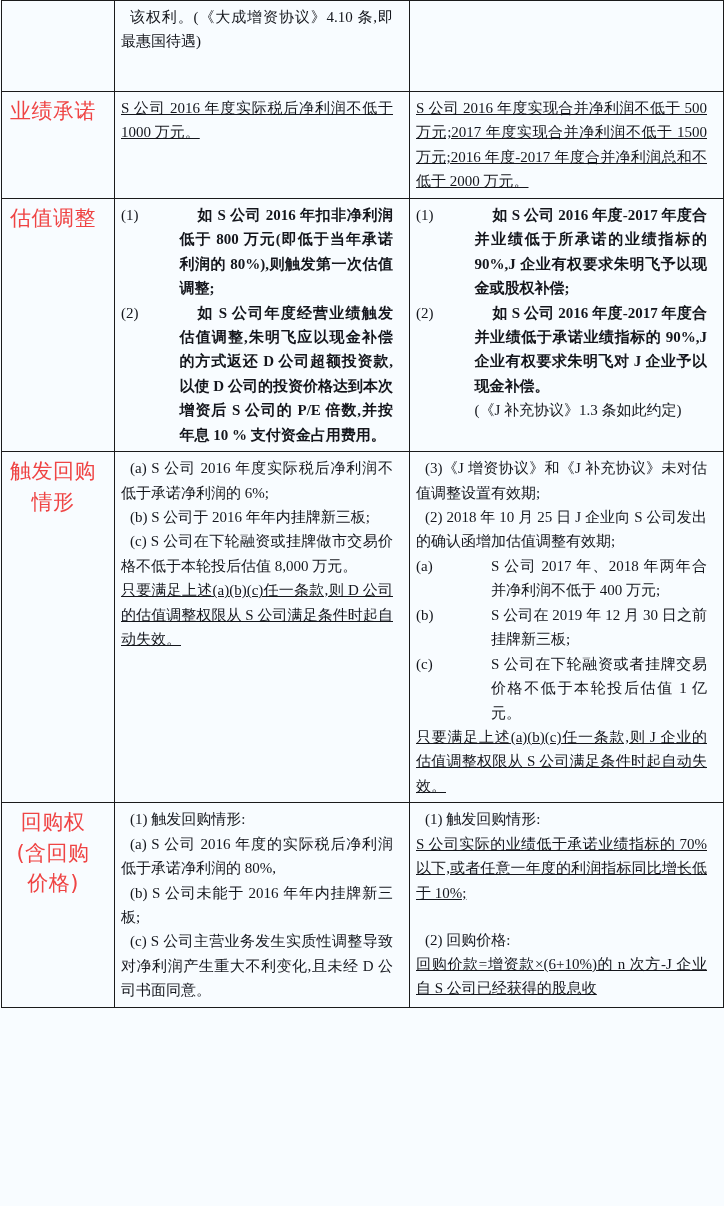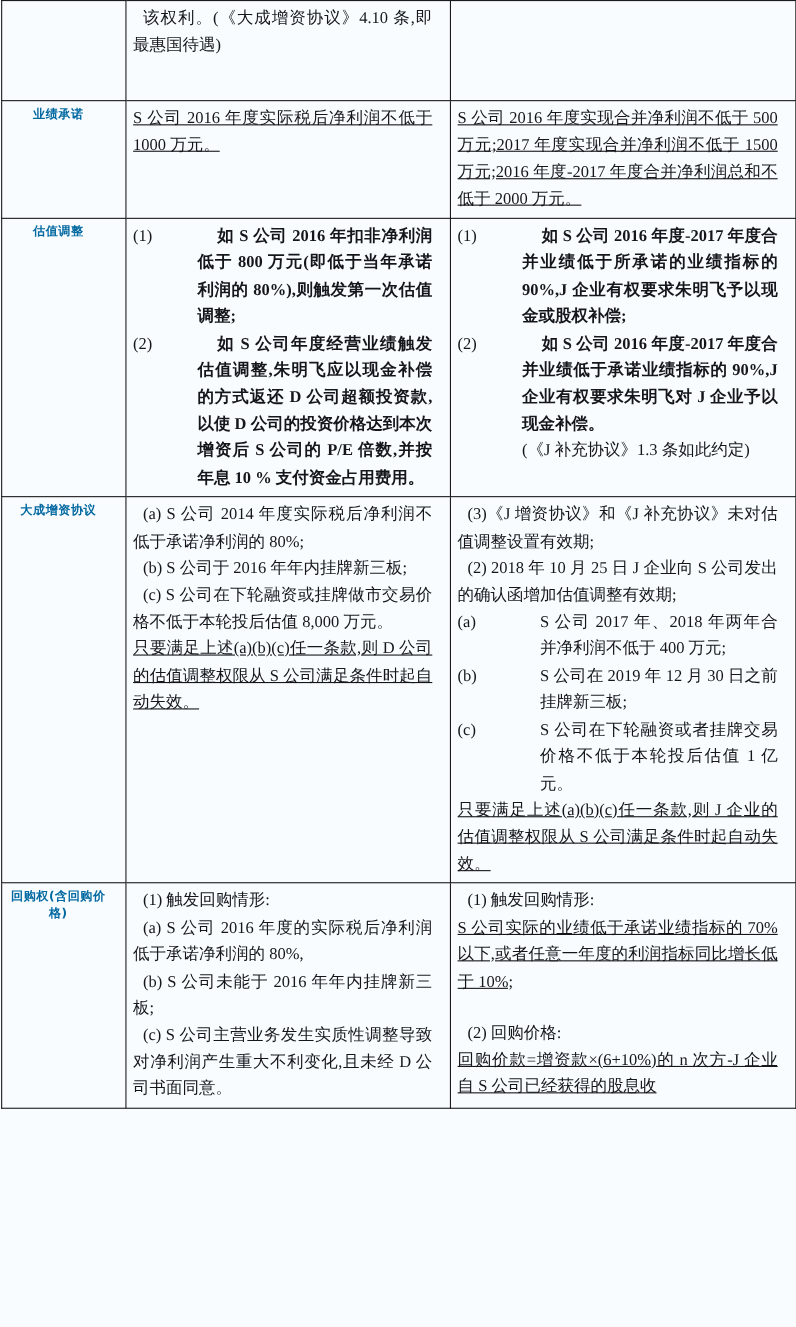--- a/index.html
+++ b/index.html
@@ -32,25 +32,25 @@
     vertical-align: top;
     padding: 4px 16px 4px 6px;
     background: #f8fcff;
   }
   col.c-label { width: 113px; }
   col.c-left  { width: 295px; }
   col.c-right { width: 314px; }
 
   .label-cell {
     text-align: center;
-    font-weight: bold;
-    font-size: 11px;
+    font-weight: normal;
+    font-size: 21px;
     line-height: 1.45;
     letter-spacing: 0.5px;
-    color: #0369a1;
+    color: #ef4444;
     padding-top: 7px;
     font-family: "DejaVu Sans", "Liberation Sans", sans-serif;
   }
   .body-cell {
     font-size: 15px;
     line-height: 1.63;
     color: #14161c;
     text-align: justify;
     text-justify: inter-ideograph;
   }
@@ -142,23 +142,23 @@
             <span class="txt first-ind">如 S 公司 2016 年度-2017 年度合并业绩低于承诺业绩指标的 90%,J 企业有权要求朱明飞对 J 企业予以现金补偿。</span>
           </div>
           <div class="num-p">
             <span class="marker"></span>
             <span class="txt">(《J 补充协议》1.3 条如此约定)</span>
           </div>
         </td>
       </tr>
 
       <tr>
-        <td class="label-cell">大成增资协议</td>
+        <td class="label-cell">触发回购情形</td>
         <td class="body-cell">
-          <p class="hang">(a) S 公司 2014 年度实际税后净利润不低于承诺净利润的 80%;</p>
+          <p class="hang">(a) S 公司 2016 年度实际税后净利润不低于承诺净利润的 6%;</p>
           <p class="hang">(b) S 公司于 2016 年年内挂牌新三板;</p>
           <p class="hang">(c) S 公司在下轮融资或挂牌做市交易价格不低于本轮投后估值 8,000 万元。</p>
           <p class="p">只要满足上述(a)(b)(c)任一条款,则 D 公司的估值调整权限从 S 公司满足条件时起自动失效。</p>
         </td>
         <td class="body-cell">
           <p class="hang">(3)《J 增资协议》和《J 补充协议》未对估值调整设置有效期;</p>
           <p class="hang">(2) 2018 年 10 月 25 日 J 企业向 S 公司发出的确认函增加估值调整有效期;</p>
           <div class="num-p">
             <span class="marker wide">(a)</span>
             <span class="txt">S 公司 2017 年、2018 年两年合并净利润不低于 400 万元;</span>

